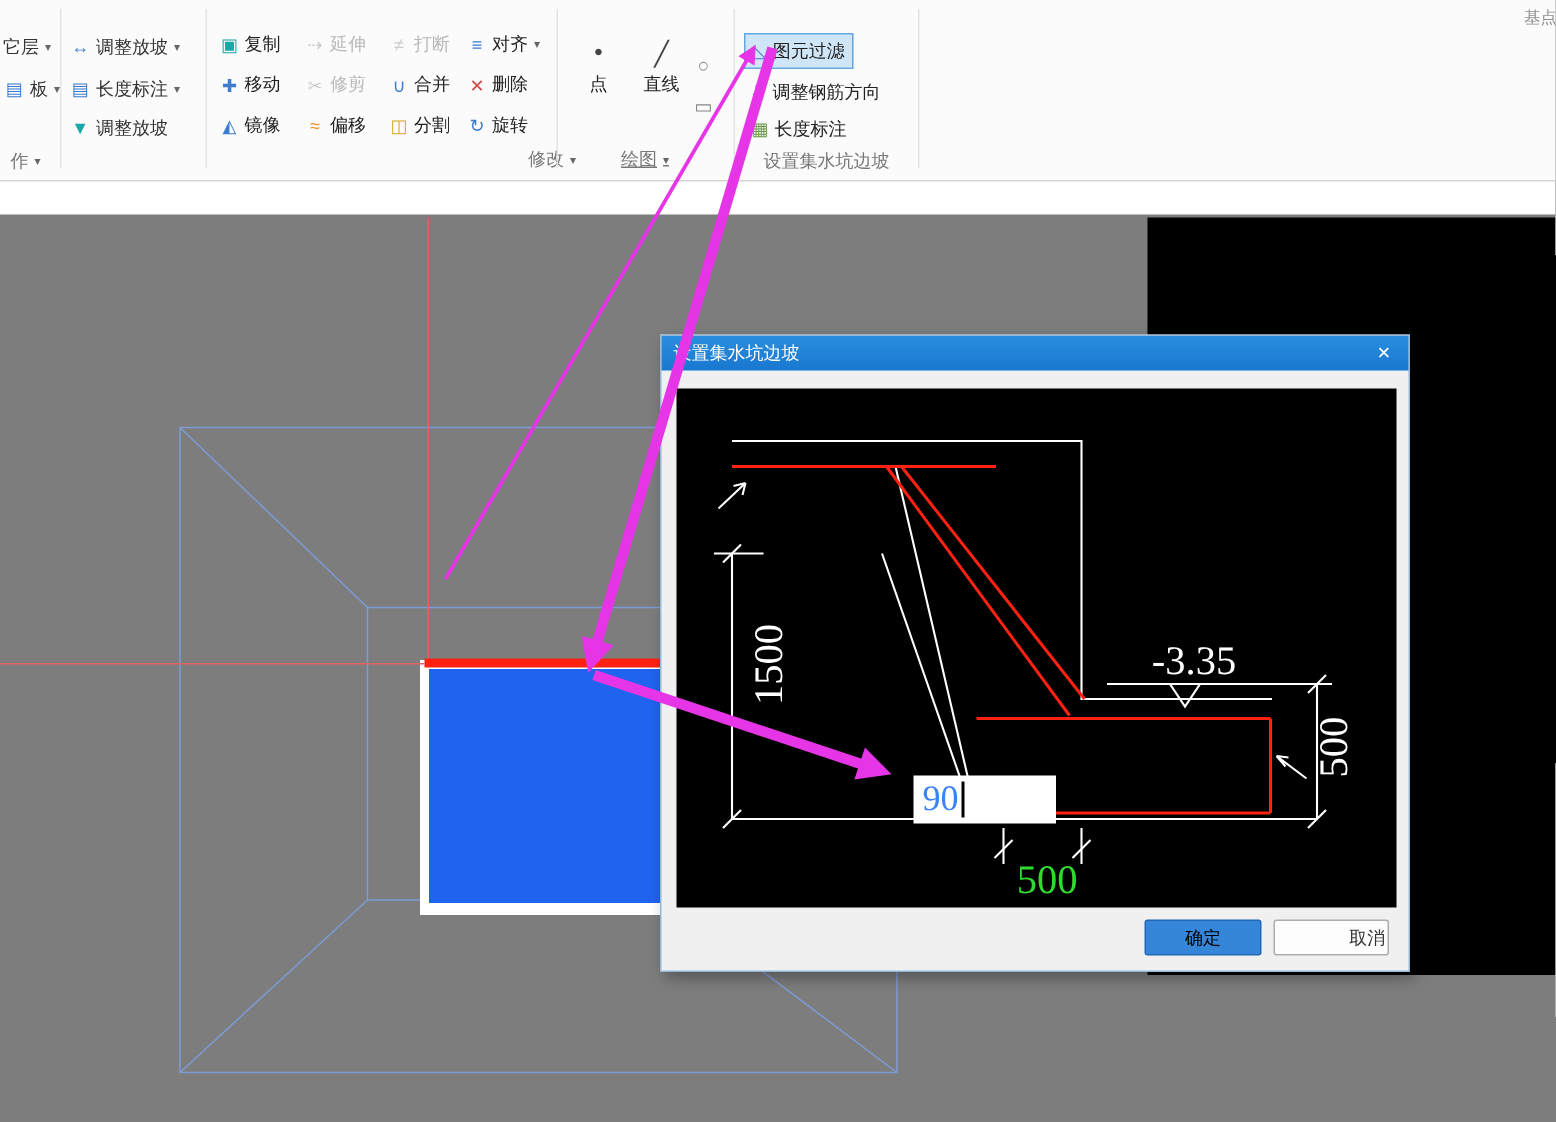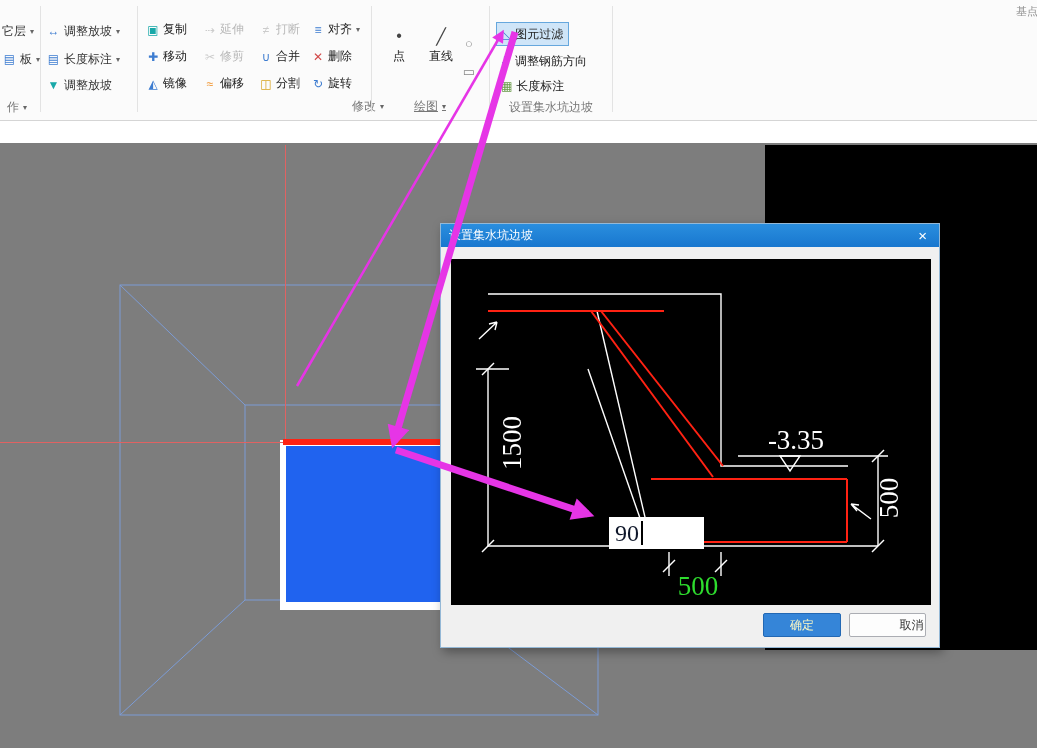--- a/index.html
+++ b/index.html
@@ -35,24 +35,24 @@
   
   .dialog{position:absolute;left:440px;top:223px;width:500px;height:425px;background:#f0f0f0;
     border:1px solid #94b8d6;box-shadow:3px 4px 10px rgba(0,0,0,.35);z-index:10;box-sizing:border-box;}
   .dlg-title{position:absolute;left:0;top:0;right:0;height:23px;background:linear-gradient(#2a8ede,#1877cf);
     display:flex;align-items:center;padding:0 8px;color:#fff;font-size:12px;}
   .dlg-close{margin-left:auto;font-size:15px;line-height:1;padding:0 4px;cursor:pointer;}
   .dlg-canvas{position:absolute;left:10px;top:35px;width:480px;height:346px;background:#000;}
   .cadtxt{font-family:"Liberation Serif","DejaVu Serif",serif;font-size:27px;}
   .angle-input{position:absolute;left:168px;top:293px;width:95px;height:32px;background:#fff;z-index:5;
     display:flex;align-items:center;padding-left:6px;box-sizing:border-box;
-    font-family:"Liberation Serif","DejaVu Serif",serif;font-size:24px;color:#0f172a;}
+    font-family:"Liberation Serif","DejaVu Serif",serif;font-size:24px;color:#3b82f6;}
   .caret{display:inline-block;width:2px;height:24px;background:#000;margin-left:2px;}
   .dlg-btn{position:absolute;top:389px;height:24px;font-size:12px;border-radius:2px;font-family:inherit;padding:0;cursor:pointer;}
-  .btn-ok{left:322px;width:78px;background:#3585d8;border:1px solid #2268b4;color:#fef9c3;}
+  .btn-ok{left:322px;width:78px;background:#3585d8;border:1px solid #2268b4;color:#000000;}
   .btn-cancel{left:408px;width:77px;background:#fdfdfd;border:1px solid #abadb3;color:#333;padding-left:48px;}
   
   .arrows{position:absolute;left:0;top:0;z-index:40;pointer-events:none;}
 </style>
 </head>
 <body>
 
 <div class="toolbar">
 
   <div class="tb-item" style="left:2px;top:21px;">

